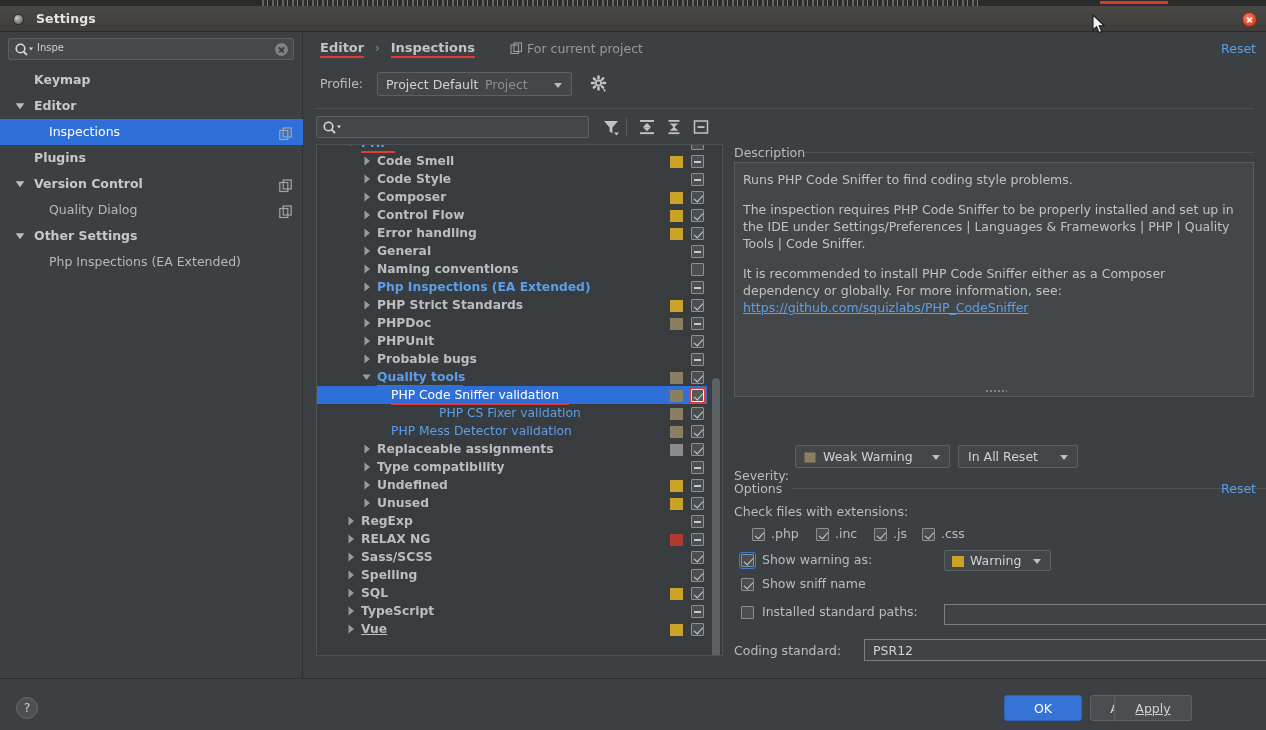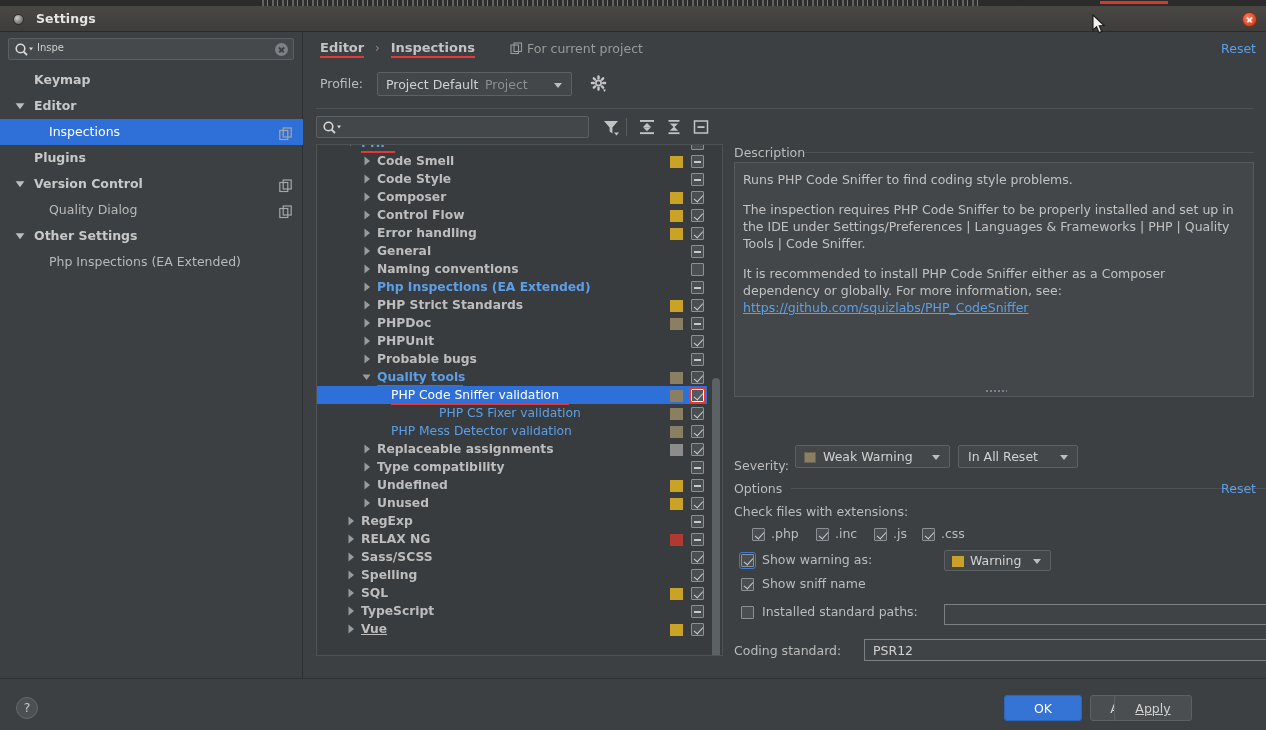--- a/index.html
+++ b/index.html
@@ -285,21 +285,21 @@
   #descr-inner { position: absolute; left: 8px; top: 8px; right: 8px; }
   #descr-link { color: #5c9fe8; text-decoration: underline; cursor: pointer; }
   #descr-grip {
     position: absolute; left: 250px; bottom: 2px; width: 22px; height: 5px;
     background-image: radial-gradient(#7d8286 42%, transparent 43%);
     background-size: 4px 4px;
   }
 
   
   #sev-label {
-    position: absolute; left: 430px; top: 426px; font-size: 12.5px; color: #bcbcbc;
+    position: absolute; left: 430px; top: 436px; font-size: 12.5px; color: #bcbcbc;
   }
   #sev-combo {
     position: absolute; left: 491px; top: 413px; width: 155px; height: 23px;
     background: #43474a; border: 1px solid #5c6165; border-radius: 2px; cursor: pointer;
   }
   #sev-combo .sw {
     position: absolute; left: 8px; top: 6px; width: 12px; height: 11px;
     background: #8a7f63; border: 1px solid #6a6250;
   }
   #sev-combo .txt { position: absolute; left: 27px; top: 3px; font-size: 12.5px; color: #d2d2d2; }

